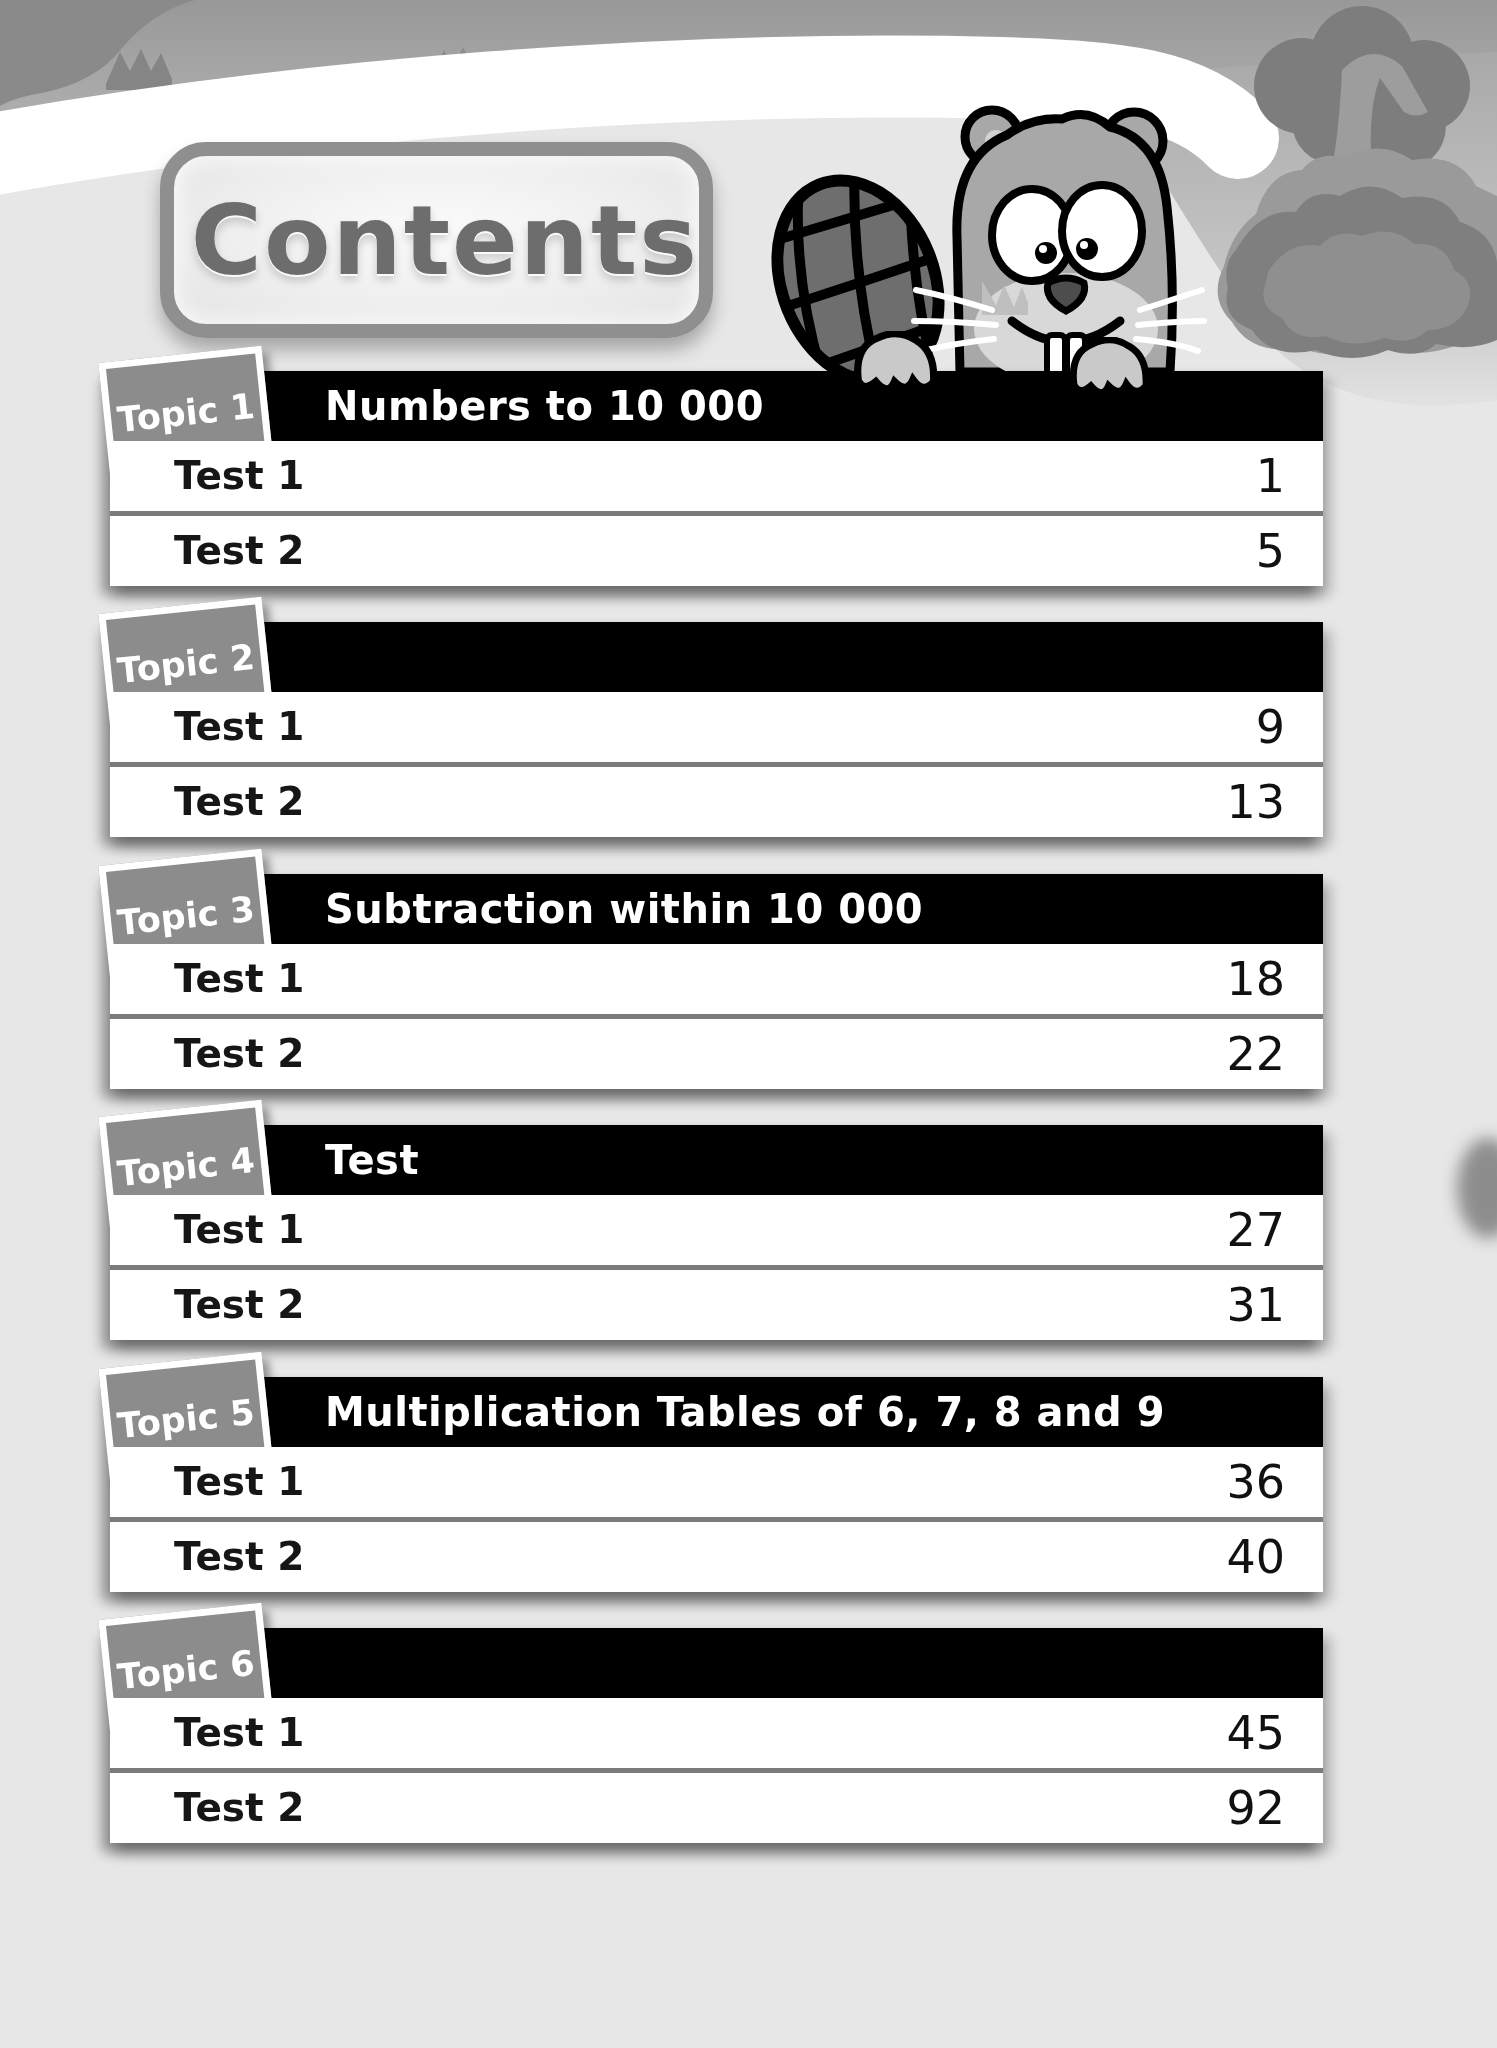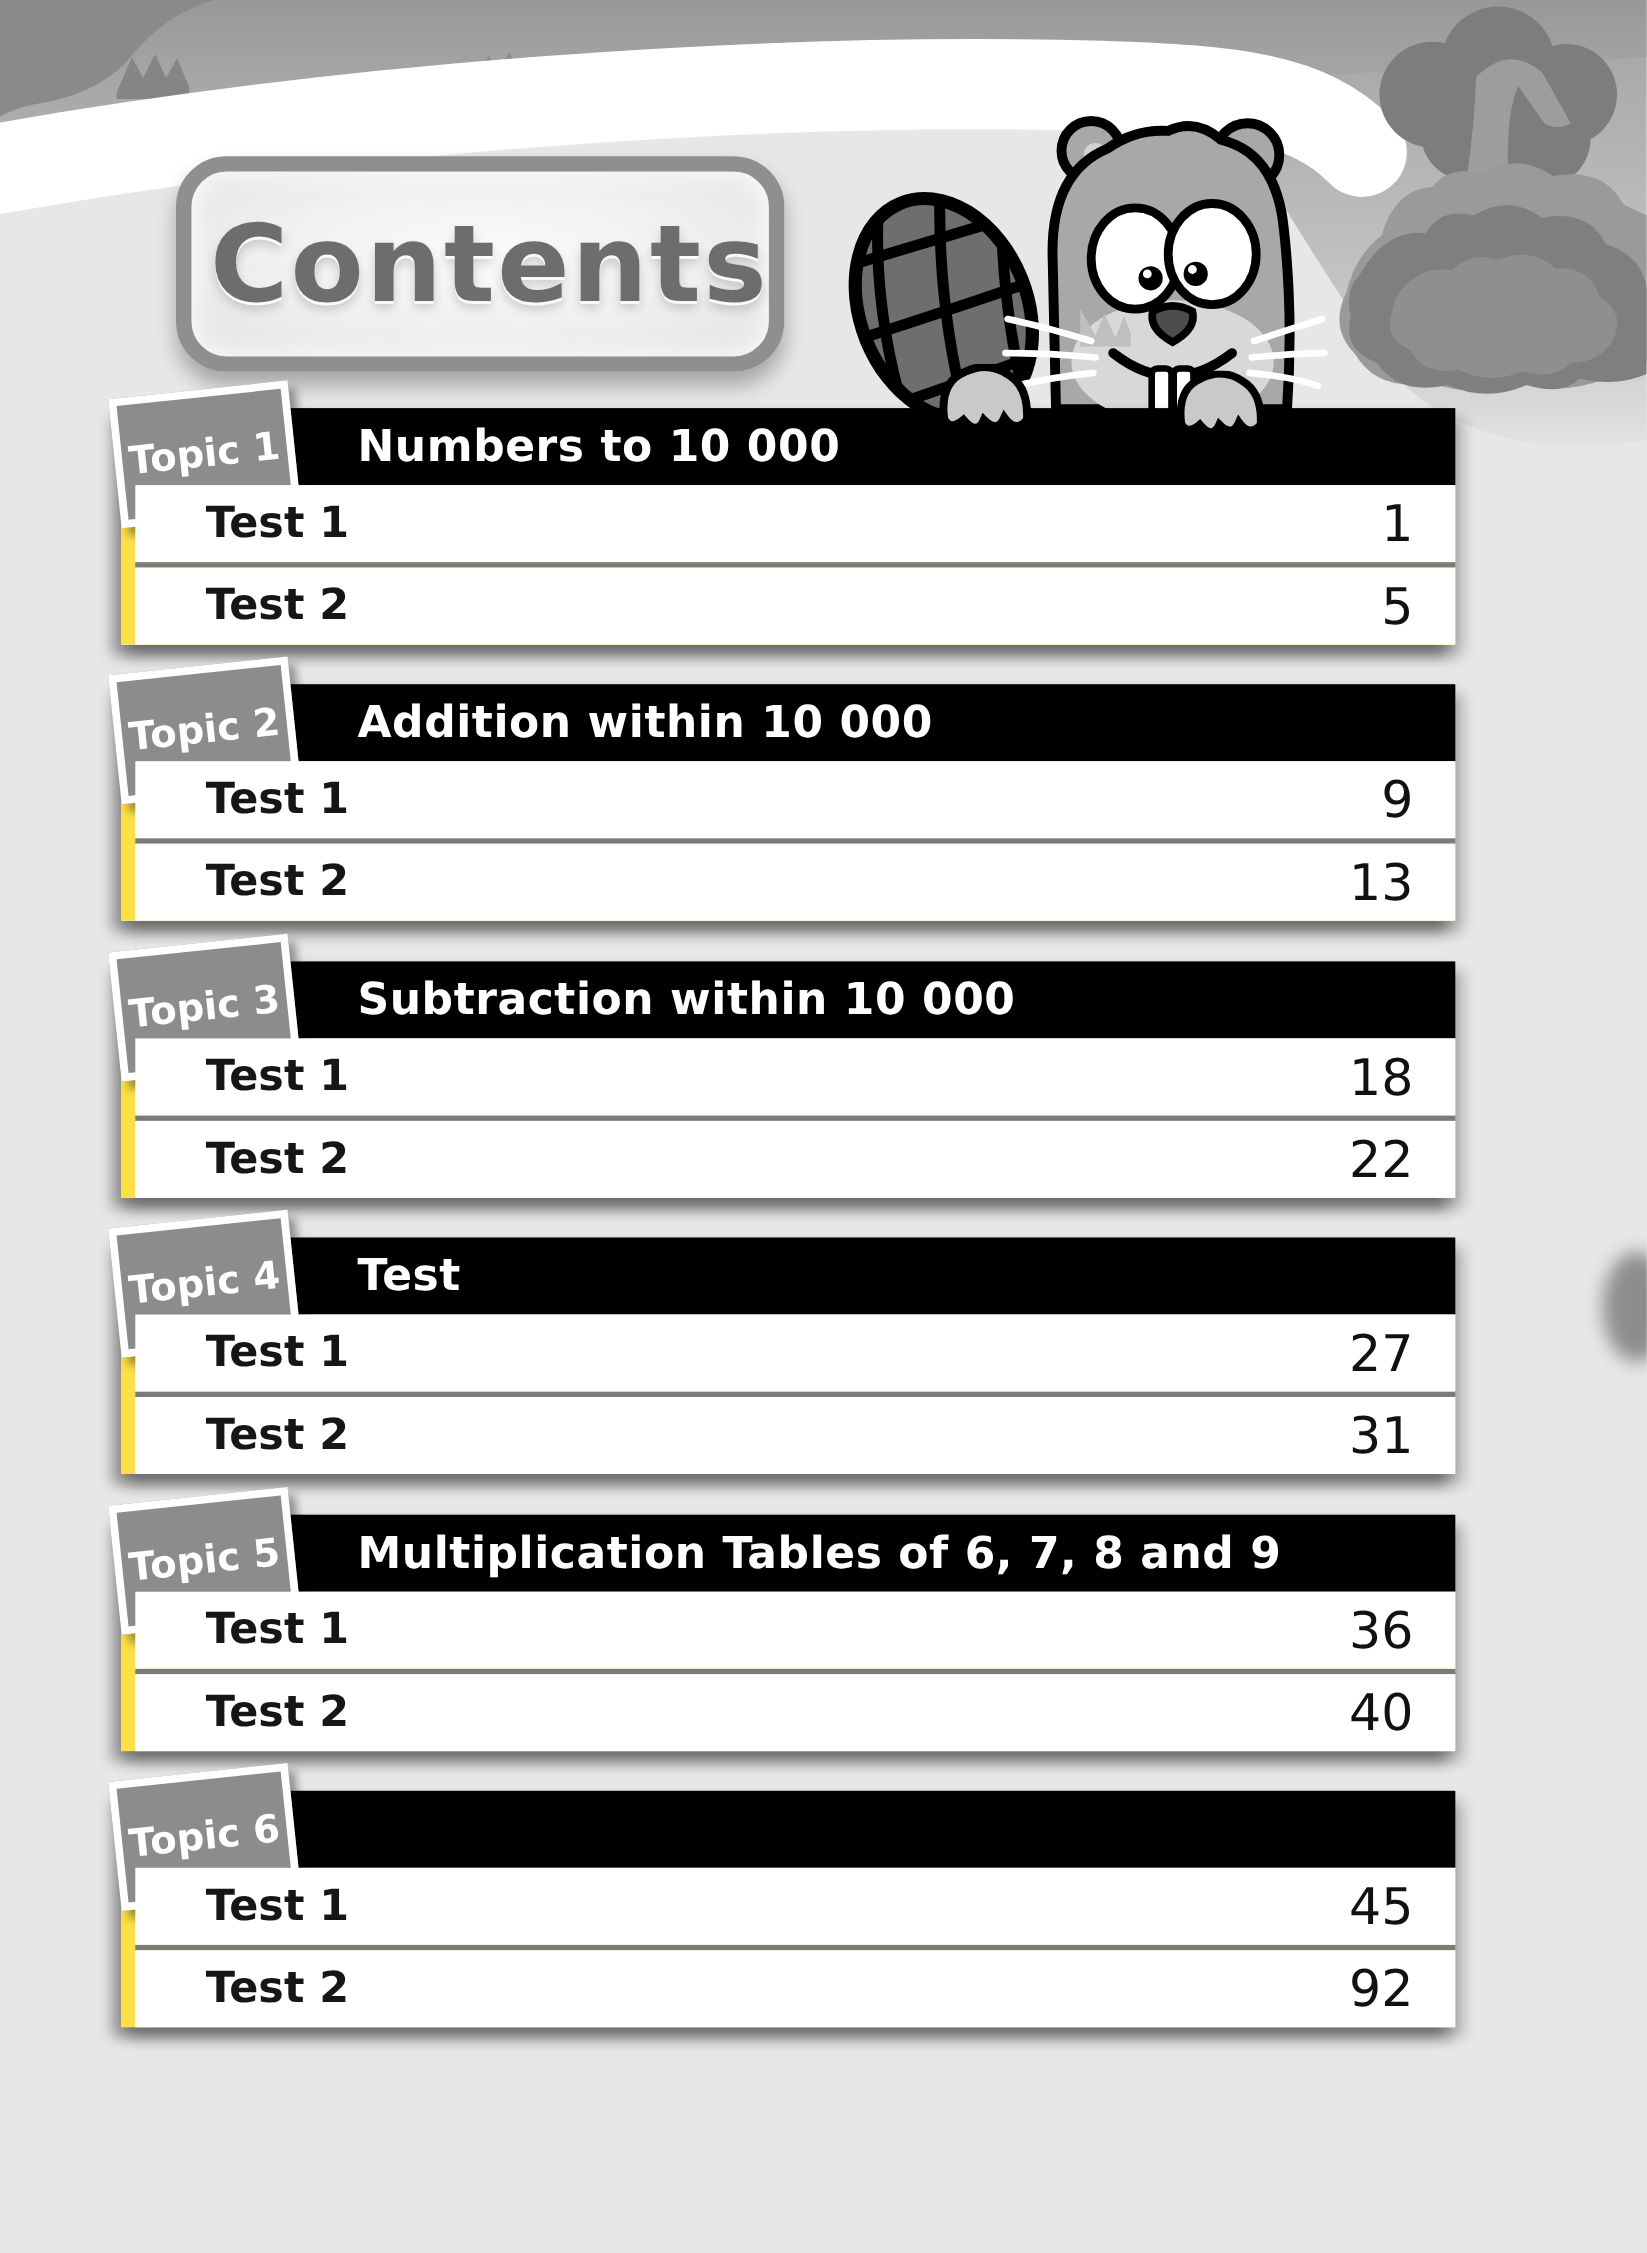--- a/index.html
+++ b/index.html
@@ -41,21 +41,21 @@
     color:#fff;font-size:40px;font-weight:bold;letter-spacing:.5px;white-space:nowrap;
   }
   .badge{
     position:absolute;left:-6px;top:-17px;width:150px;height:104px;
     background:#8c8c8c;border:7px solid #ffffff;
     transform:rotate(-6deg);
     box-shadow:6px 8px 8px rgba(0,0,0,.38);
     display:flex;align-items:center;justify-content:center;
   }
   .badge span{color:#ffffff;font-size:35px;font-weight:bold;white-space:nowrap;}
-  .rows{background:#fde047;padding-left:13px;}
+  .rows{background:#a21caf;}
   .row{position:relative;height:70px;background:#fff;}
   .row .test{
     position:absolute;left:64px;top:0;height:70px;line-height:70px;
     color:#161616;font-size:39px;font-weight:bold;
   }
   .row .pagenum{
     position:absolute;right:38px;top:0;height:70px;line-height:70px;
     color:#111;font-size:46px;font-weight:500;
   }
   .divider{height:5px;background:#7b7b7b;}
@@ -194,21 +194,20 @@
       <span class="pagenum">5</span>
     </div>
   </div>
 </section>
 
 <section class="topic" style="top:622px">
   <div class="bar">
     <div class="badge">
         <span>Topic 2</span>
       </div>
-    <div class="bar-title">Addition within 10 000</div>
   </div>
   <div class="rows">
     <div class="row">
       <span class="test">Test 1</span>
       <span class="pagenum">9</span>
     </div>
     <div class="divider"></div>
     <div class="row">
       <span class="test">Test 2</span>
       <span class="pagenum">13</span>

